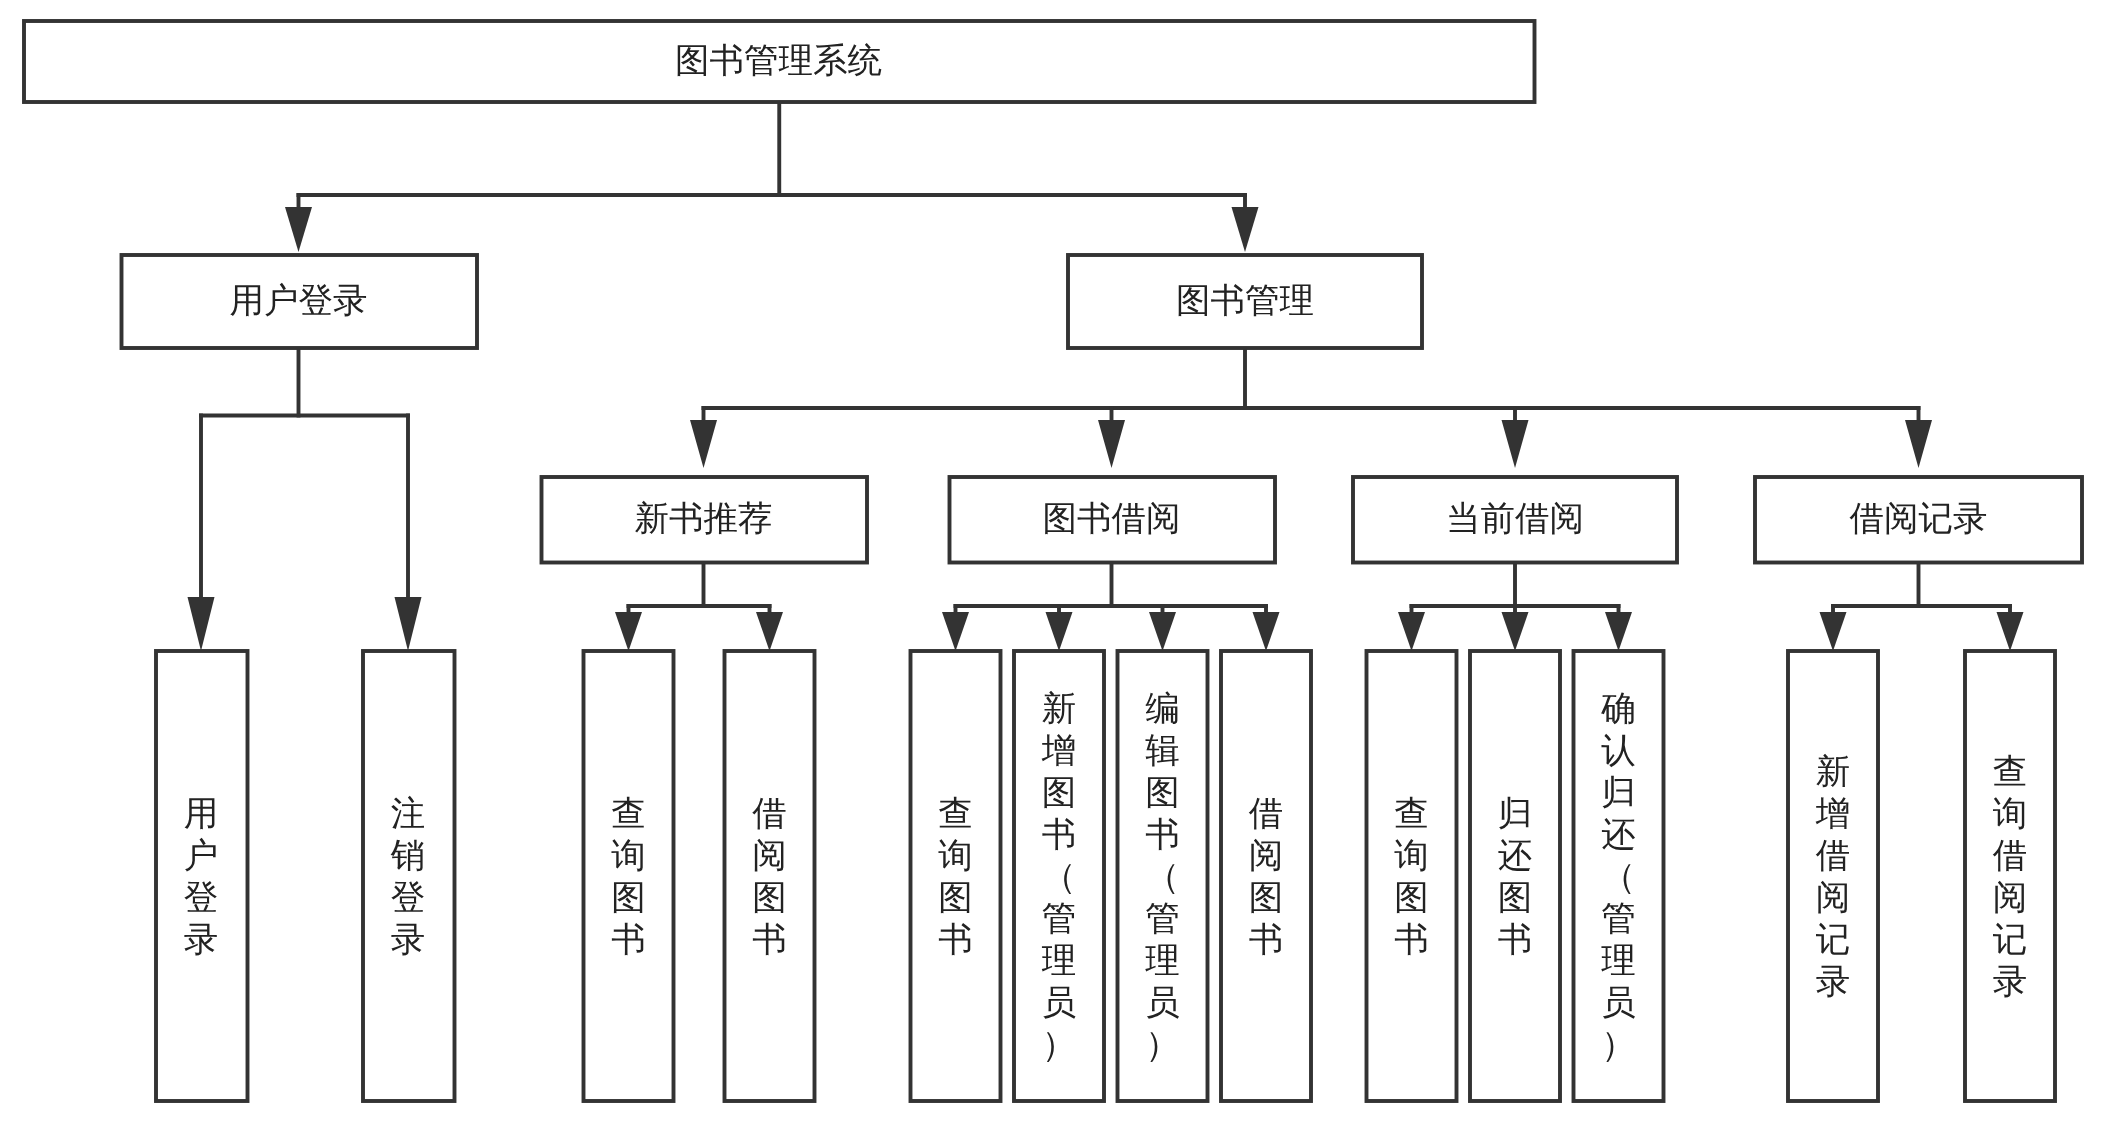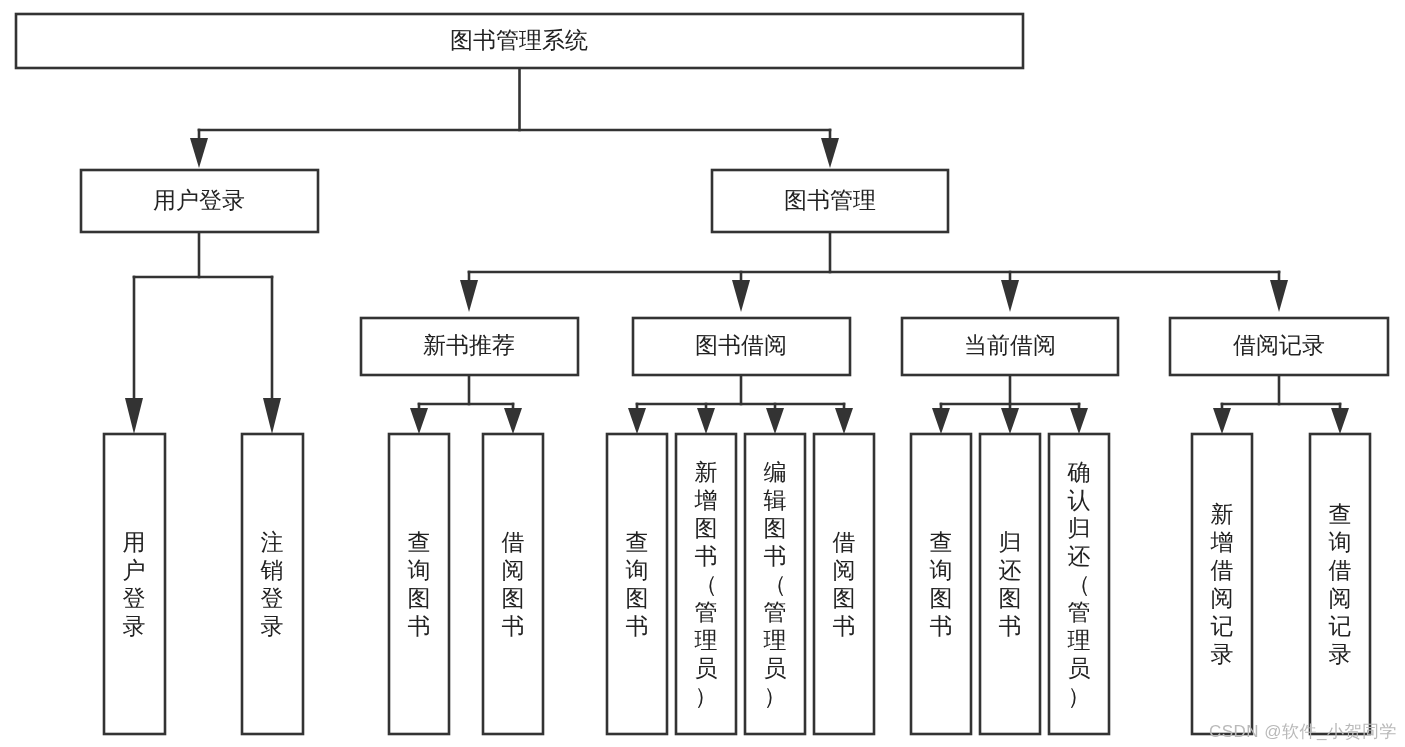--- a/index.html
+++ b/index.html
@@ -224,14 +224,13 @@
       <rect class="node-rect" x="1192" y="434" width="60" height="300"></rect>
       <text class="node-label-v" x="1222" y="521.84"><tspan x="1222" dy="0">新</tspan><tspan x="1222" dy="28">增</tspan><tspan x="1222" dy="28">借</tspan><tspan x="1222" dy="28">阅</tspan><tspan x="1222" dy="28">记</tspan><tspan x="1222" dy="28">录</tspan></text>
     </g>
     <g>
       <rect class="node-rect" x="1310" y="434" width="60" height="300"></rect>
       <text class="node-label-v" x="1340" y="521.84"><tspan x="1340" dy="0">查</tspan><tspan x="1340" dy="28">询</tspan><tspan x="1340" dy="28">借</tspan><tspan x="1340" dy="28">阅</tspan><tspan x="1340" dy="28">记</tspan><tspan x="1340" dy="28">录</tspan></text>
     </g>
 
   </svg>
 
-  <div class="watermark">CSDN @软件_小贺同学</div>
 </div>
 
 </body></html>

